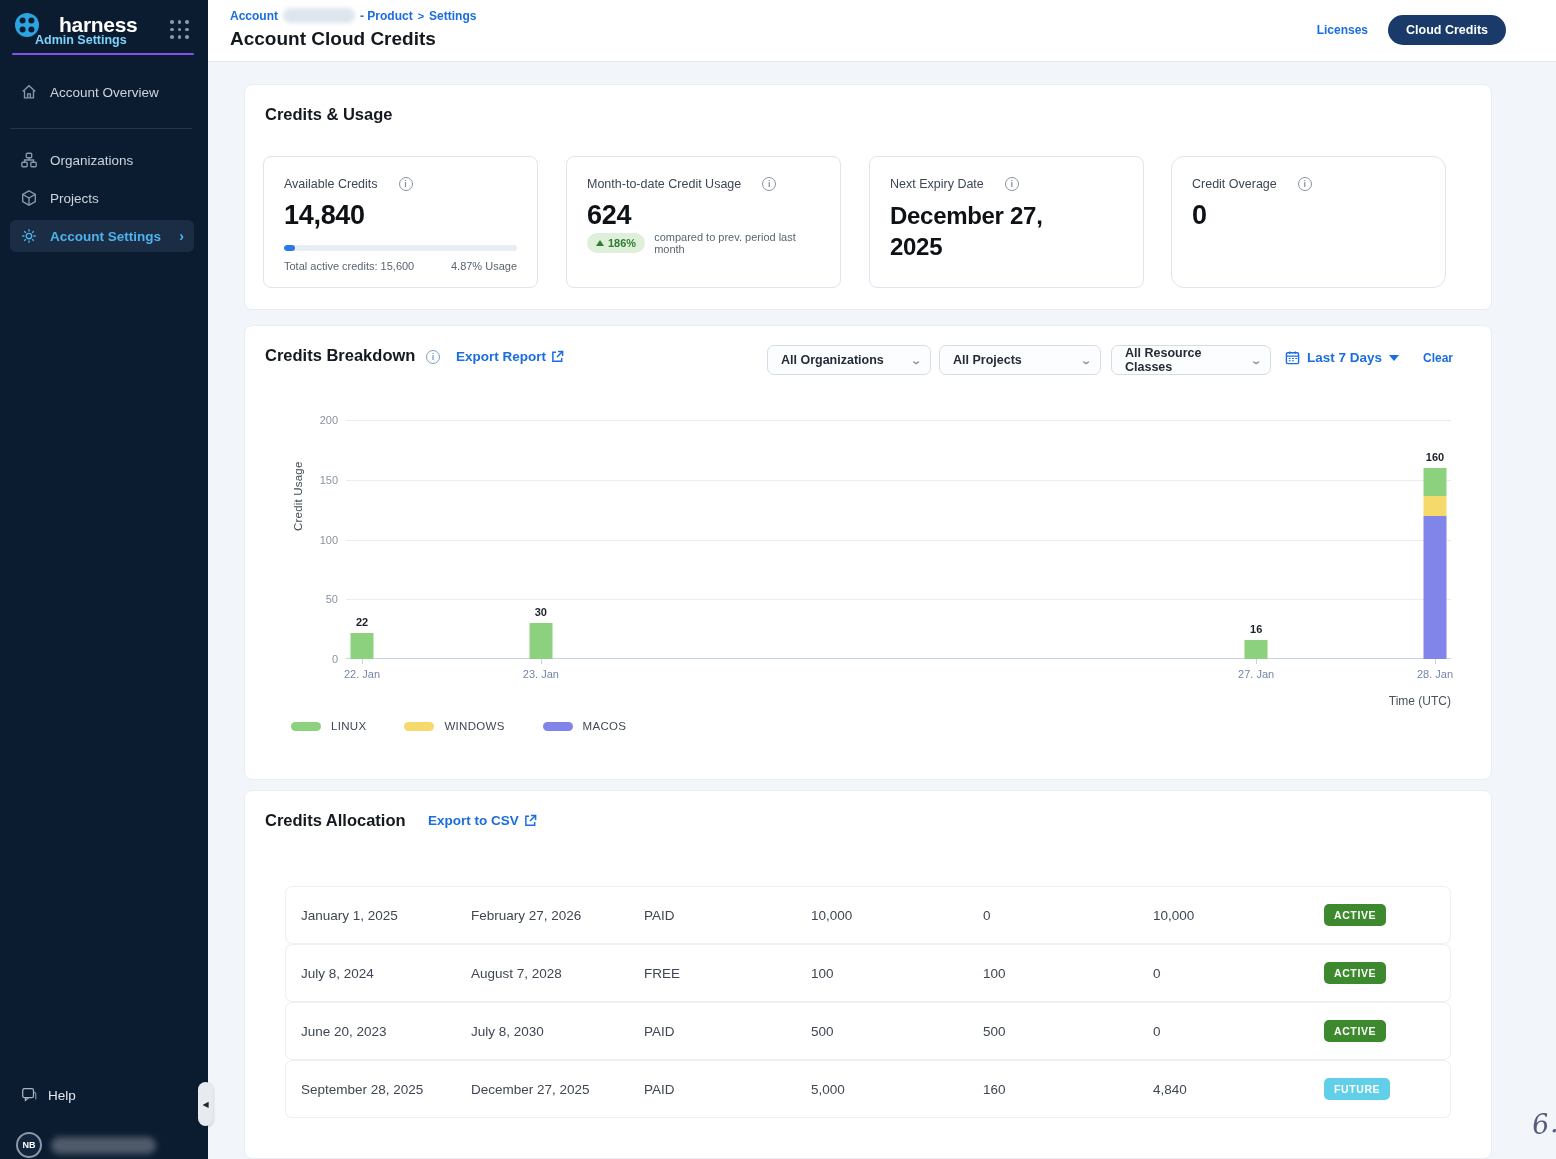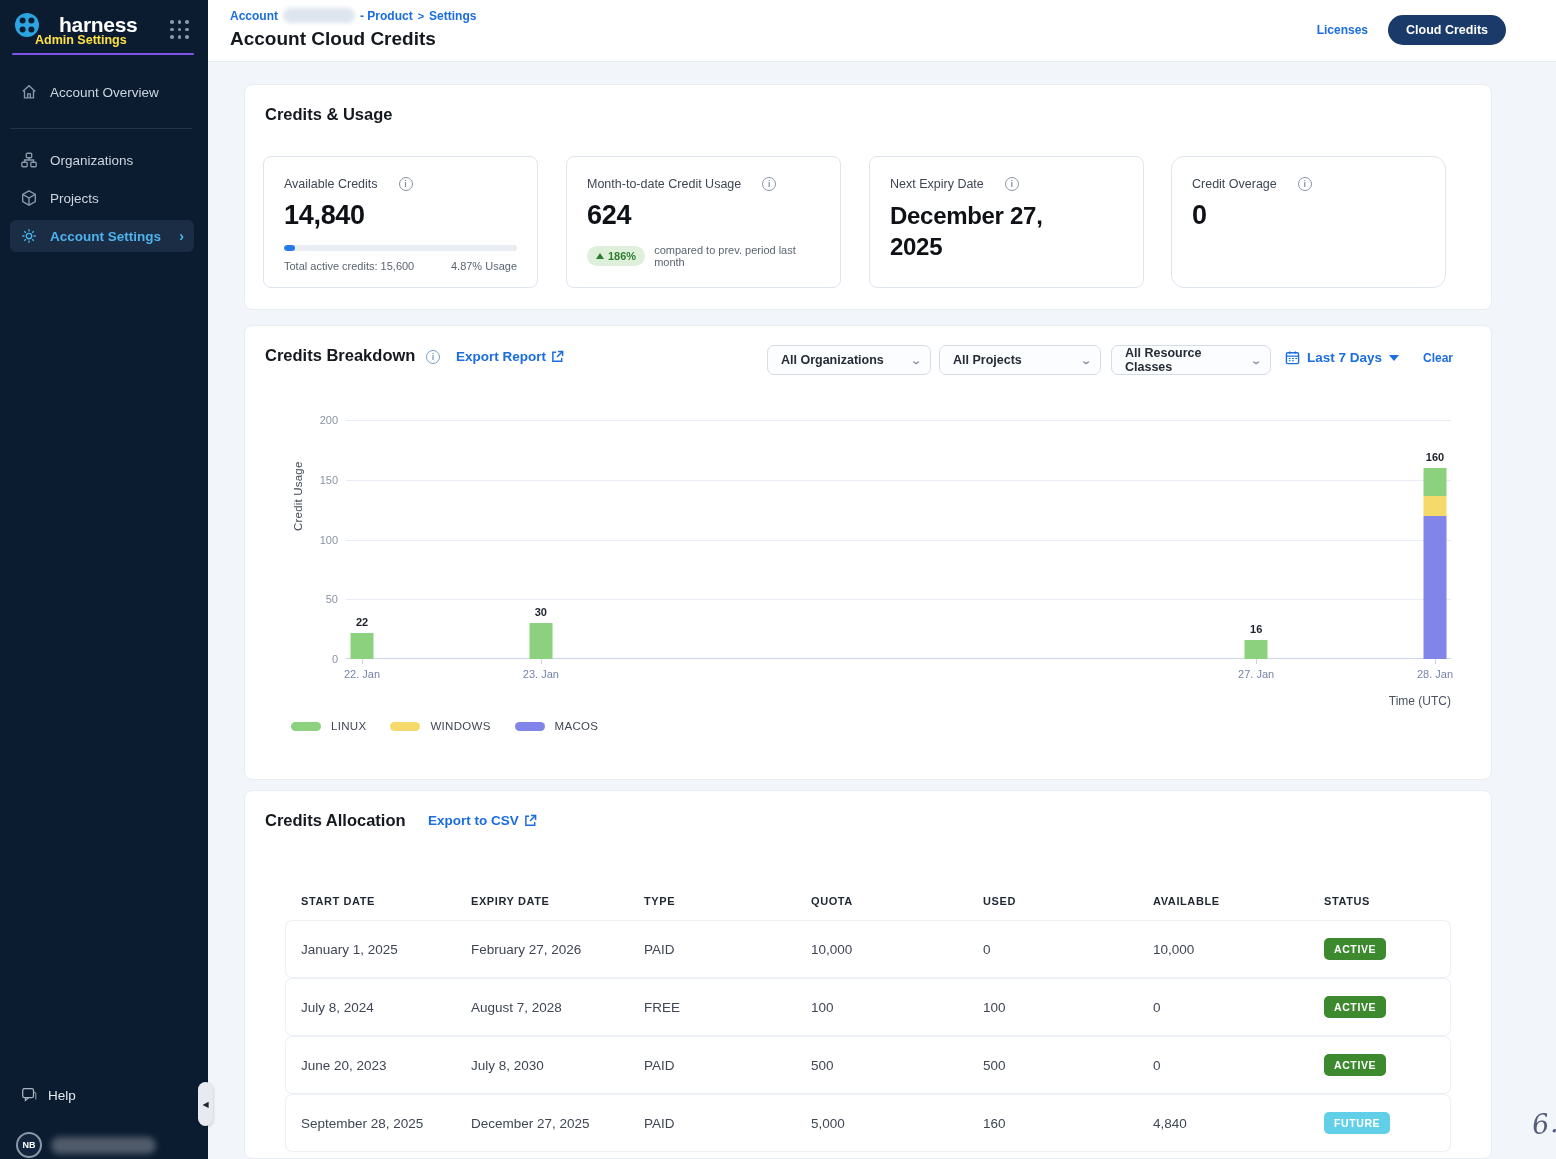--- a/index.html
+++ b/index.html
@@ -6,21 +6,21 @@
   html,body { width:1556px; height:1159px; }
   body {
     position:relative; overflow:hidden;
     font-family:"Liberation Sans", sans-serif;
     background:#f2f5f9; color:#1f2733;
   }
   
   .sidebar { position:absolute; left:0; top:0; width:208px; height:1159px; background:#0B1C30; z-index:5; }
   .brand-row { position:absolute; left:14px; top:12px; display:flex; align-items:center; gap:19px; }
   .brand-word { color:#fff; font-size:21px; font-weight:bold; letter-spacing:-0.3px; }
-  .brand-sub { position:absolute; left:35px; top:33px; color:#fde047; font-size:12.5px; font-weight:bold; }
+  .brand-sub { position:absolute; left:35px; top:33px; color:#7dd3fc; font-size:12.5px; font-weight:bold; }
   .apps-grid { position:absolute; right:18px; top:20px; width:20px; height:20px; display:grid; grid-template-columns:repeat(3,1fr); gap:3px; }
   .apps-grid i { width:3.5px; height:3.5px; border-radius:50%; background:#8a97a8; }
   .brand-line { position:absolute; left:12px; right:14px; top:53px; height:2px; background:#8153E8; border-radius:1px; }
   .nav-item { position:absolute; left:10px; width:184px; height:32px; display:flex; align-items:center; gap:12px; padding:0 10px; border-radius:6px; color:#cdd5df; font-size:13.5px; cursor:pointer; }
   .nav-item .ic { width:18px; height:18px; color:#8a97a8; flex:0 0 18px; }
   .nav-item.active { background:#1B2C45; color:#4DB3EC; font-weight:bold; }
   .nav-item.active .ic { color:#4DB3EC; }
   .nav-chevron { margin-left:auto; color:#4DB3EC; font-size:14px; font-weight:bold; }
   .side-divider { position:absolute; left:10px; right:16px; height:1px; background:#22334a; }
   .help-row { position:absolute; left:20px; top:1086px; display:flex; align-items:center; gap:10px; color:#e3e8ee; font-size:13.5px; cursor:pointer; }
@@ -46,42 +46,42 @@
   .sec-title { position:absolute; left:20px; top:20px; font-size:16.5px; font-weight:bold; color:#14181f; }
   .info-i { display:inline-flex; align-items:center; justify-content:center; width:14px; height:14px; border:1.3px solid #8a93a3; border-radius:50%; color:#8a93a3; font-size:9px; font-weight:bold; font-style:normal; vertical-align:1px; }
   
   .stat-card { position:absolute; top:71px; width:275px; height:132px; background:#fff; border:1px solid #dfe5ee; border-radius:8px; padding:20px; }
   .stat-label { display:flex; align-items:flex-start; gap:21px; font-size:12.5px; color:#3d4654; }
   .stat-value { margin-top:9px; font-size:27px; font-weight:bold; color:#0e1116; letter-spacing:-0.3px; }
   .stat-value.big-date { font-size:24px; line-height:1.3; width:190px; }
   .progress-track { margin-top:14px; width:100%; height:6px; border-radius:3px; background:#e9eef5; overflow:hidden; }
   .progress-fill { height:100%; border-radius:3px; background:#2979E8; }
   .stat-foot { margin-top:9px; display:flex; justify-content:space-between; font-size:11px; color:#5b6572; }
-  .delta-row { margin-top:13px; display:flex; align-items:center; gap:9px; font-size:11px; color:#5b6572; }
+  .delta-row { display:flex; align-items:center; gap:9px; font-size:11px; color:#5b6572; }
   .delta-badge { background:#DEF0DA; color:#2F7D33; font-weight:bold; font-size:11px; padding:4px 9px; border-radius:10px; display:inline-flex; align-items:center; gap:4px; }
   .delta-badge .tri { width:0; height:0; border-left:4px solid transparent; border-right:4px solid transparent; border-bottom:6px solid #2F7D33; }
   
   .export-link { position:absolute; top:23px; display:flex; align-items:center; gap:5px; font-size:13.5px; font-weight:bold; color:#1B6DE0; cursor:pointer; }
   .ext-ic { width:13px; height:13px; }
   .filter-select { position:absolute; top:19px; height:30px; background:#fcfdfe; border:1px solid #d6dce6; border-radius:7px; display:flex; align-items:center; justify-content:space-between; padding:0 10px 0 13px; font-size:12.5px; font-weight:bold; color:#252c38; cursor:pointer; }
   .filter-select .chev { color:#8a93a3; font-size:10px; transform:scaleX(1.4); }
   .daterange { position:absolute; top:24px; display:flex; align-items:center; gap:7px; color:#1B6DE0; font-size:13.5px; font-weight:bold; cursor:pointer; }
   .caret-down { width:0; height:0; border-left:5px solid transparent; border-right:5px solid transparent; border-top:6px solid #1B6DE0; }
   
   .chart-plot { position:absolute; left:101px; top:94px; width:1105px; height:239px; border-bottom:1px solid #c9d4e4; }
   .gridline { position:absolute; left:0; right:0; height:1px; background:#e8ecf4; }
   .ytick { position:absolute; left:-48px; width:40px; text-align:right; font-size:11px; color:#8a93a3; transform:translateY(-6px); }
   .ylab { position:absolute; left:47px; top:205px; transform:rotate(-90deg); transform-origin:left top; font-size:11.5px; color:#434c59; letter-spacing:0.2px; }
   .bar { position:absolute; width:23px; transform:translateX(-50%); }
   .bar-seg { width:100%; }
   .bar-val { position:absolute; width:60px; left:50%; transform:translate(-50%,-17px); text-align:center; font-size:11px; font-weight:bold; color:#1c212b; }
   .xtickmark { position:absolute; top:239px; width:1px; height:5px; background:#c9d4e4; }
   .xlab { position:absolute; top:248px; width:70px; transform:translateX(-50%); text-align:center; font-size:11px; color:#7585A8; }
   .xaxis-title { position:absolute; left:986px; top:368px; width:220px; text-align:right; font-size:12px; color:#4a5160; }
-  .legend { position:absolute; left:46px; top:394px; display:flex; align-items:center; gap:24px; }
+  .legend { position:absolute; left:46px; top:394px; display:flex; align-items:center; gap:38px; }
   .legend-item { display:flex; align-items:center; gap:10px; cursor:pointer; }
   .legend-swatch { width:30px; height:9px; border-radius:5px; }
   .legend-label { font-size:11.5px; color:#3f4754; letter-spacing:0.3px; }
   
   .alloc-table { position:absolute; left:41px; right:41px; top:96px; }
   .tbl-grid { display:grid; grid-template-columns:170px 173px 167px 172px 170px 171px auto; }
   .tbl-head { font-size:11px; font-weight:bold; letter-spacing:0.6px; color:#1f2733; padding:8px 0 14px 15px; }
   .tbl-row { height:56px; background:#fff; border-radius:6px; box-shadow:0 0 0 1px #edf0f5; margin-bottom:2px; align-items:center; }
   .tbl-cell { font-size:13.5px; color:#3f4654; padding-left:15px; }
   .status-badge { display:inline-block; padding:5px 10px; border-radius:5px; color:#fff; font-size:10.5px; font-weight:bold; letter-spacing:0.6px; }
@@ -345,29 +345,20 @@
   <div class="sec-title">Credits Allocation</div>
   <div class="export-link" style="left:183px; top:22px;">
     <span>Export to CSV</span>
     <svg class="ext-ic" viewBox="0 0 14 14" fill="none" stroke="#1B6DE0" stroke-width="1.6">
       <path d="M5.5 2.5 H2 V12 H11.5 V8.5"></path>
         <path d="M7.5 1.5 H12.5 V6.5"></path>
         <path d="M12.5 1.5 L6.5 7.5"></path>
     </svg>
   </div>
   <div class="alloc-table">
-    <div class="tbl-grid" id="alloc-head">
-        <div class="tbl-head">START DATE</div>
-        <div class="tbl-head">EXPIRY DATE</div>
-        <div class="tbl-head">TYPE</div>
-        <div class="tbl-head">QUOTA</div>
-        <div class="tbl-head">USED</div>
-        <div class="tbl-head">AVAILABLE</div>
-        <div class="tbl-head">STATUS</div>
-      </div>
     <div id="alloc-body">
         <div class="tbl-grid tbl-row">
           <div class="tbl-cell">January 1, 2025</div>
           <div class="tbl-cell">February 27, 2026</div>
           <div class="tbl-cell">PAID</div>
           <div class="tbl-cell">10,000</div>
           <div class="tbl-cell">0</div>
           <div class="tbl-cell">10,000</div>
           <div class="tbl-cell"><span class="status-badge" style="background: rgb(61, 138, 46);">ACTIVE</span></div>
         </div>

